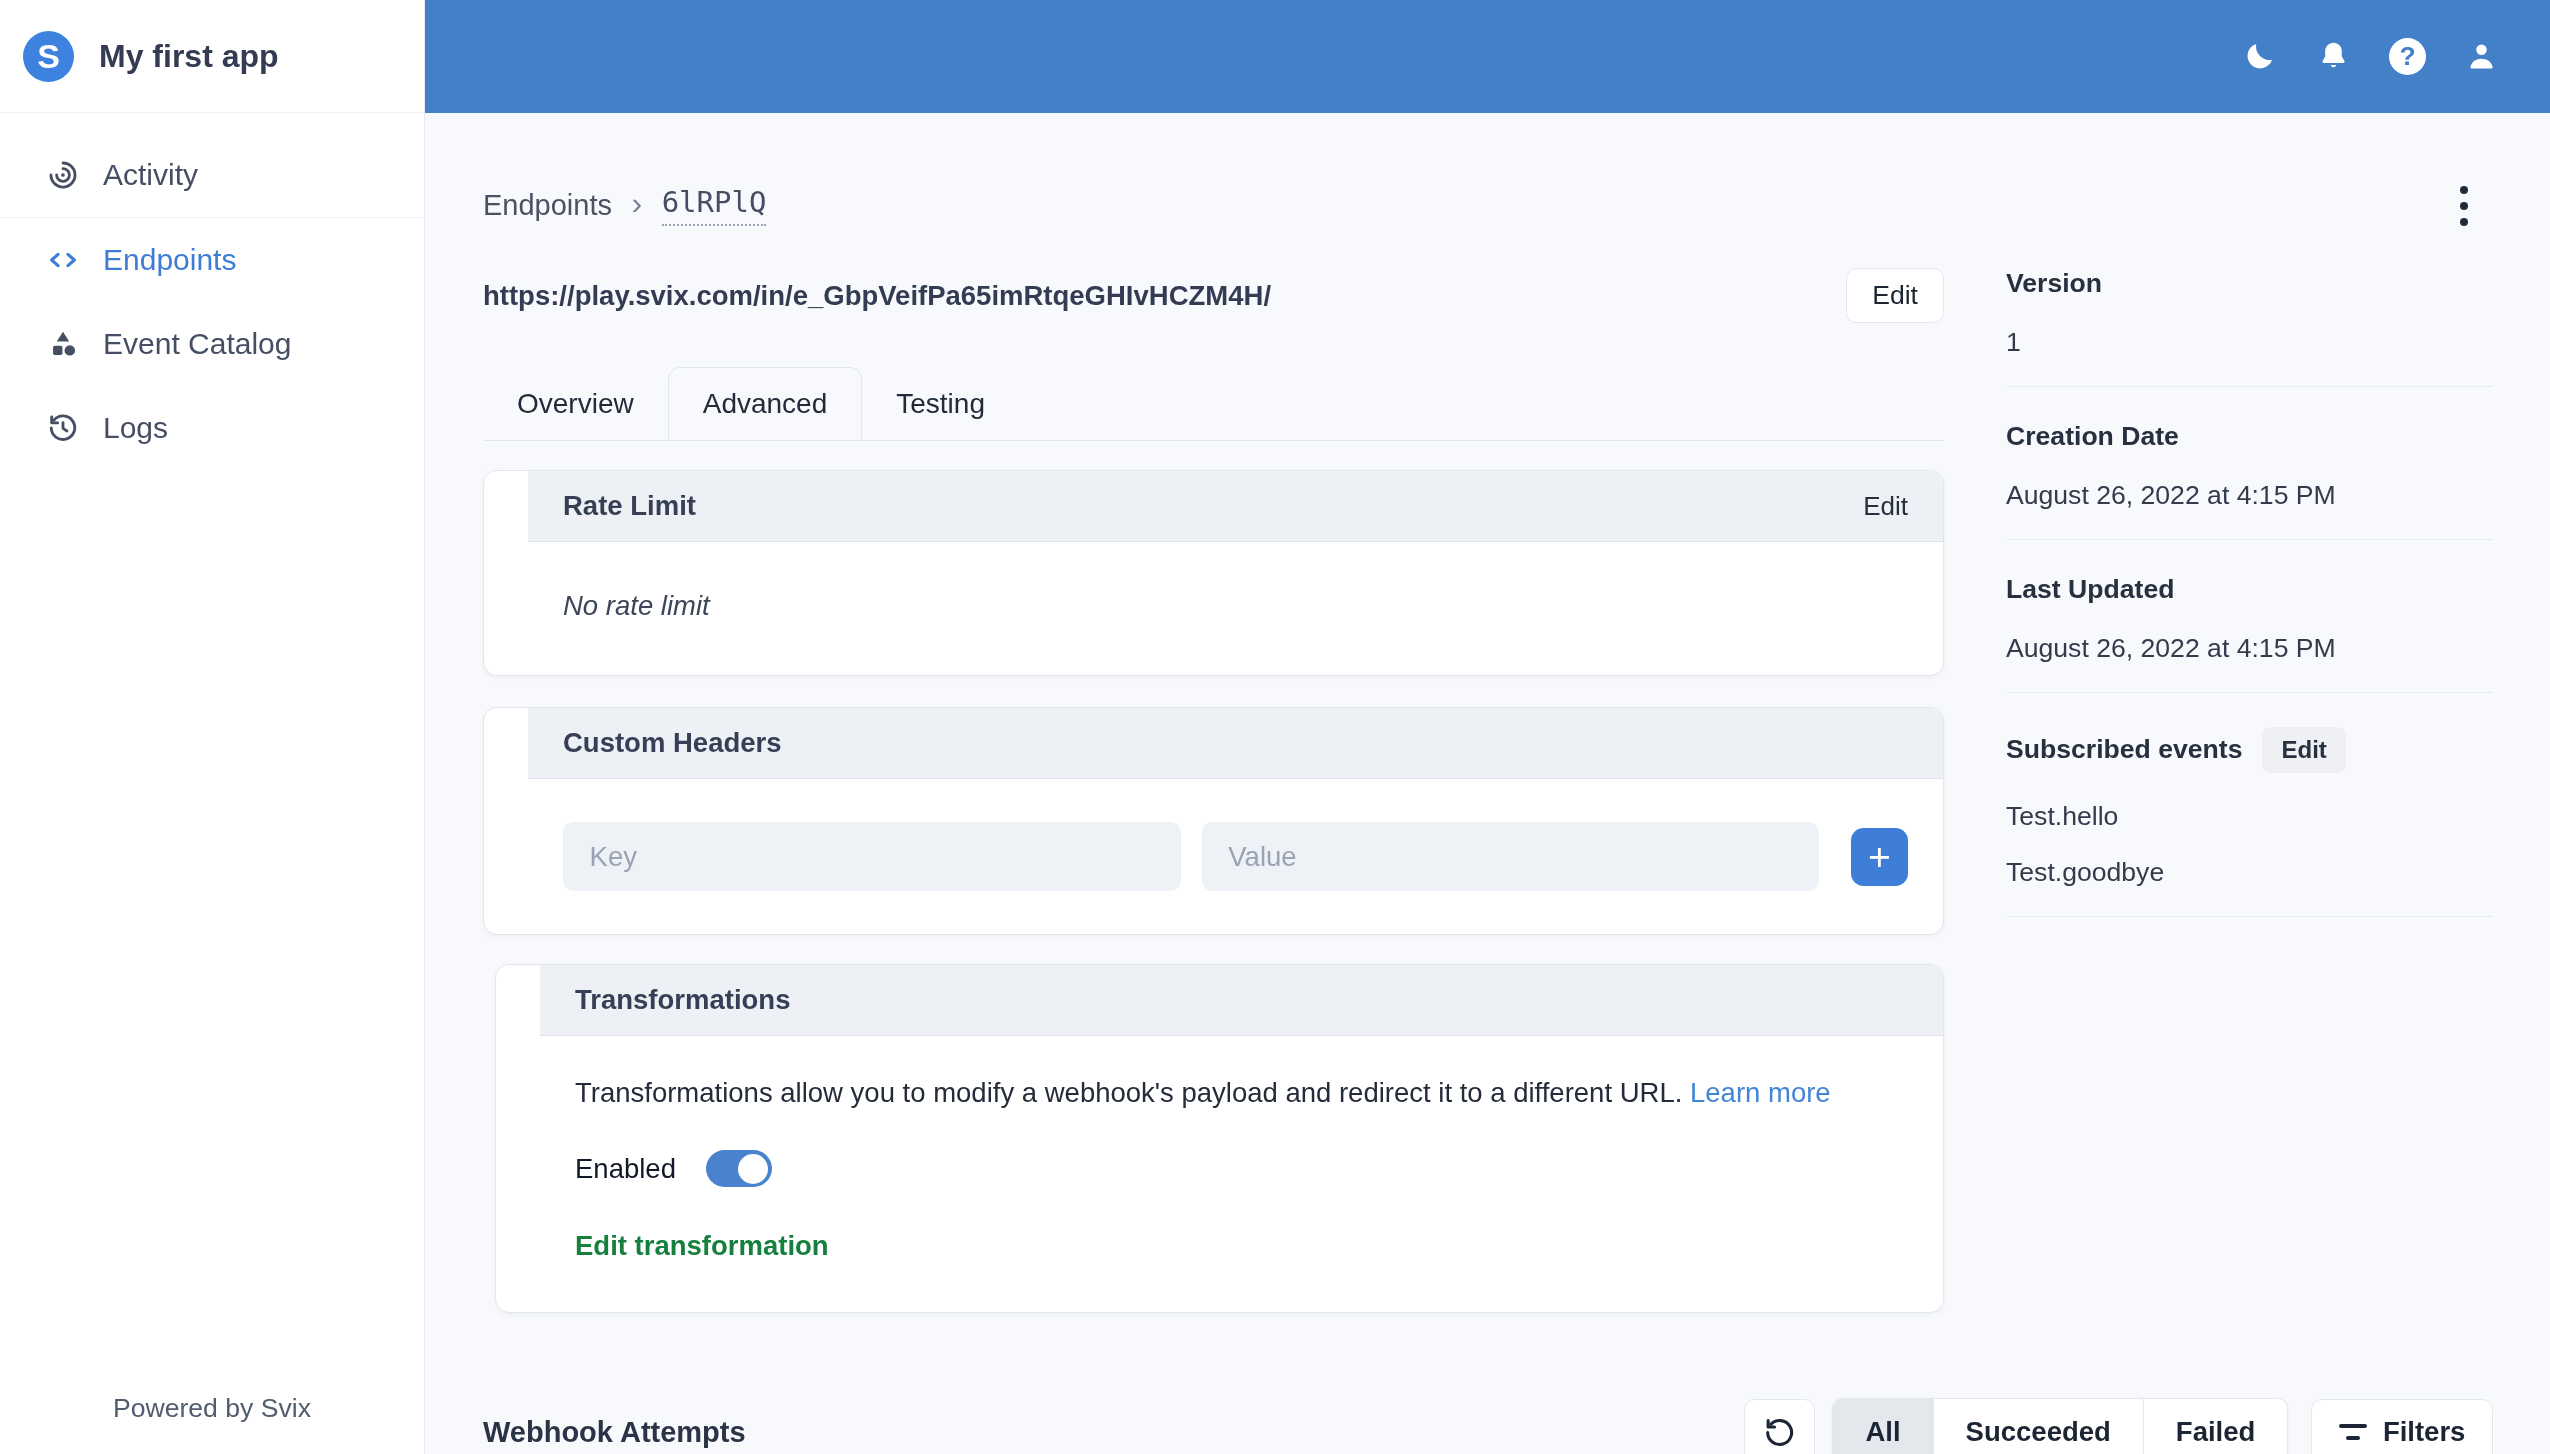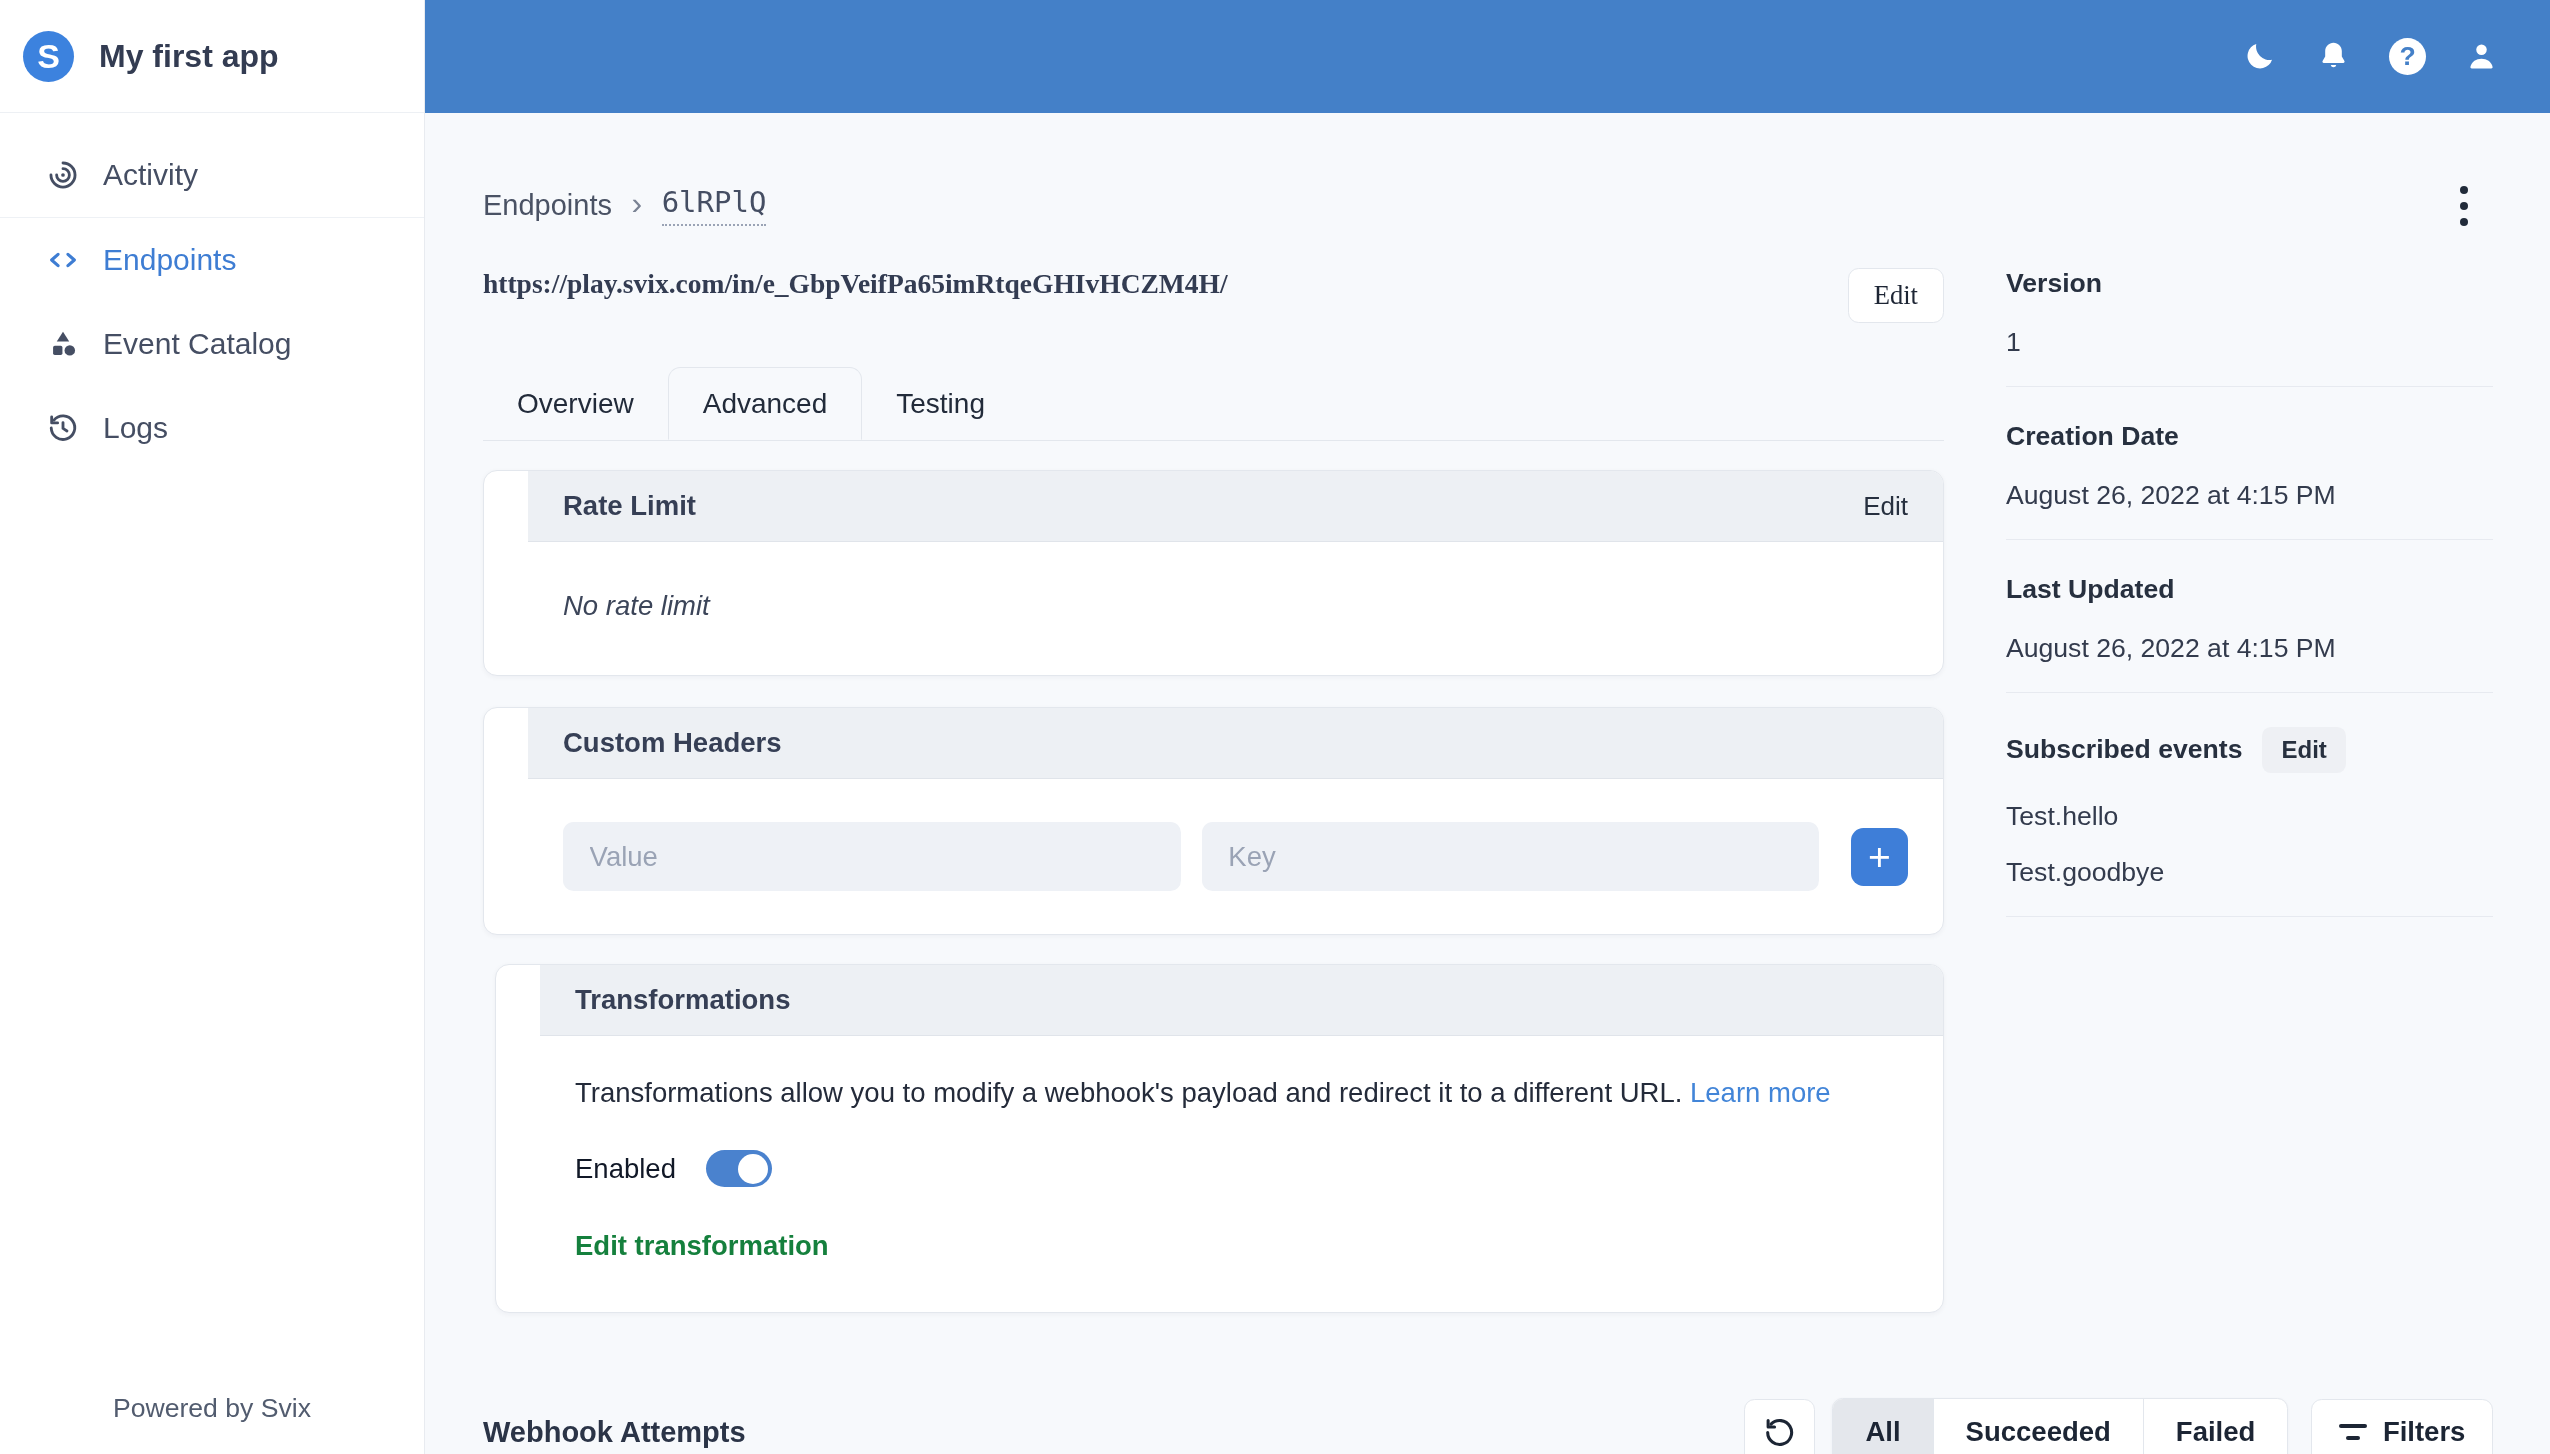--- a/index.html
+++ b/index.html
@@ -33,21 +33,21 @@
   .crumb-sep { font-size:32px; color:#7A8394; line-height:1; padding-bottom:5.3px; }
   .crumb-id { font-family:"DejaVu Sans Mono", monospace; font-size:29px; color:#454E63; border-bottom:2.7px dotted #9AA3B5; padding-bottom:4.4px; }
   .kebab { display:flex; flex-direction:column; gap:8px; padding:7px; margin-right:17.7px; cursor:pointer; }
   .kebab i { width:8px; height:8px; border-radius:50%; background:#212B3A; }
 
   .main-layout { display:flex; margin-top:34px; gap:62px; align-items:flex-start; }
   .main-col { width:1461px; flex:none; }
   .right-panel { flex:1; }
 
   
-  .url-row { display:flex; justify-content:space-between;font-family:Liberation Serif, serif; }
+  .url-row { display:flex; align-items:center; justify-content:space-between; }
   .endpoint-url { font-size:27.5px; font-weight:bold; color:#333C52; }
   .btn { display:inline-flex; align-items:center; justify-content:center; background:#fff; border:1.8px solid #E3E7ED; border-radius:10.6px; font-size:26.6px; font-weight:500; color:#1D2534; cursor:pointer; font-family:inherit; }
   .edit-btn { height:55px; padding:0 25px; }
 
   
   .tabs { margin-top:44px; display:flex; border-bottom:1.8px solid #E3E7ED; }
   .tab { height:73px; padding:0 34px; display:flex; align-items:center; font-size:28px; color:#222B3A; cursor:pointer; }
   .tab.active { background:#F7F9FC; border:1.8px solid #E3E7ED; border-bottom:1.8px solid #F7F9FC; border-radius:12.4px 12.4px 0 0; margin-bottom:-1.8px; }
 
   
@@ -213,22 +213,22 @@
             <span class="card-action">Edit</span>
           </div>
           <div class="rate-body">No rate limit</div>
         </section>
 
         <section class="card card-headers">
           <div class="card-head">
             <span class="card-title">Custom Headers</span>
           </div>
           <div class="headers-body">
+            <input class="hdr-input" type="text" placeholder="Key" style="">
             <input class="hdr-input" type="text" placeholder="Value" style="">
-            <input class="hdr-input" type="text" placeholder="Key" style="">
             <button class="plus-btn">+</button>
           </div>
         </section>
 
         <section class="card card-transform">
           <div class="card-head">
             <span class="card-title">Transformations</span>
           </div>
           <div class="transform-body">
             <p class="transform-desc">

